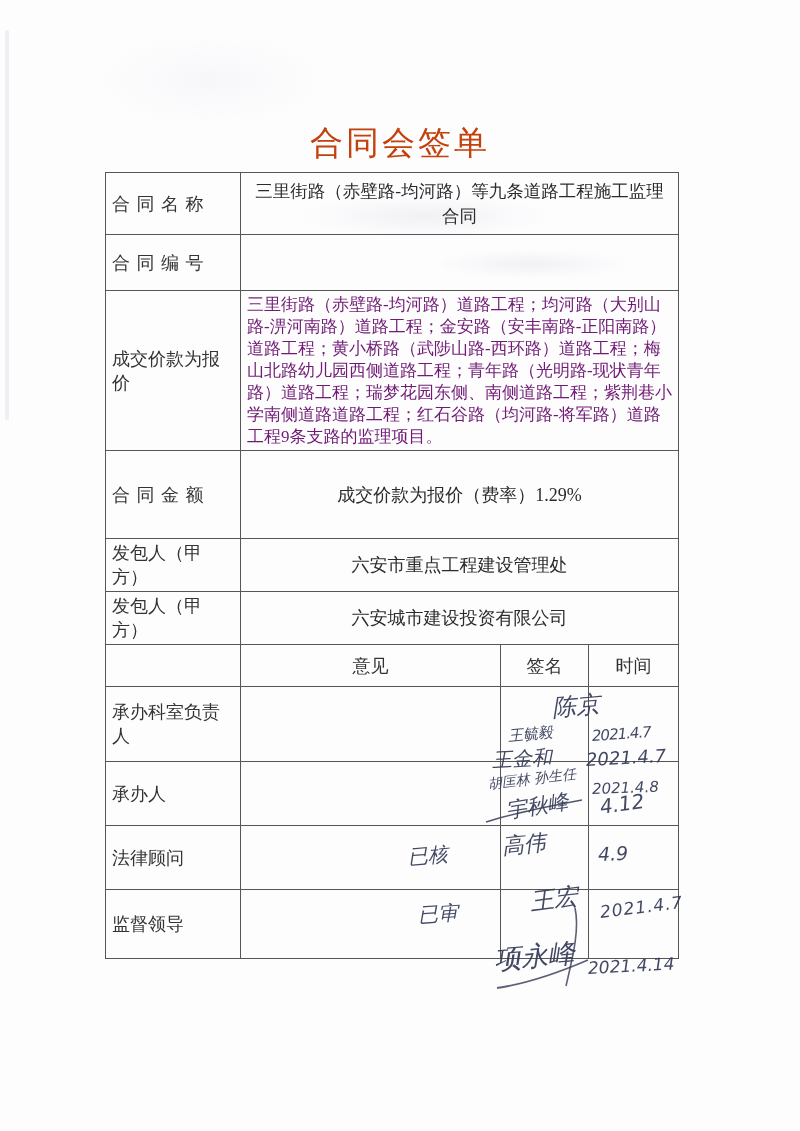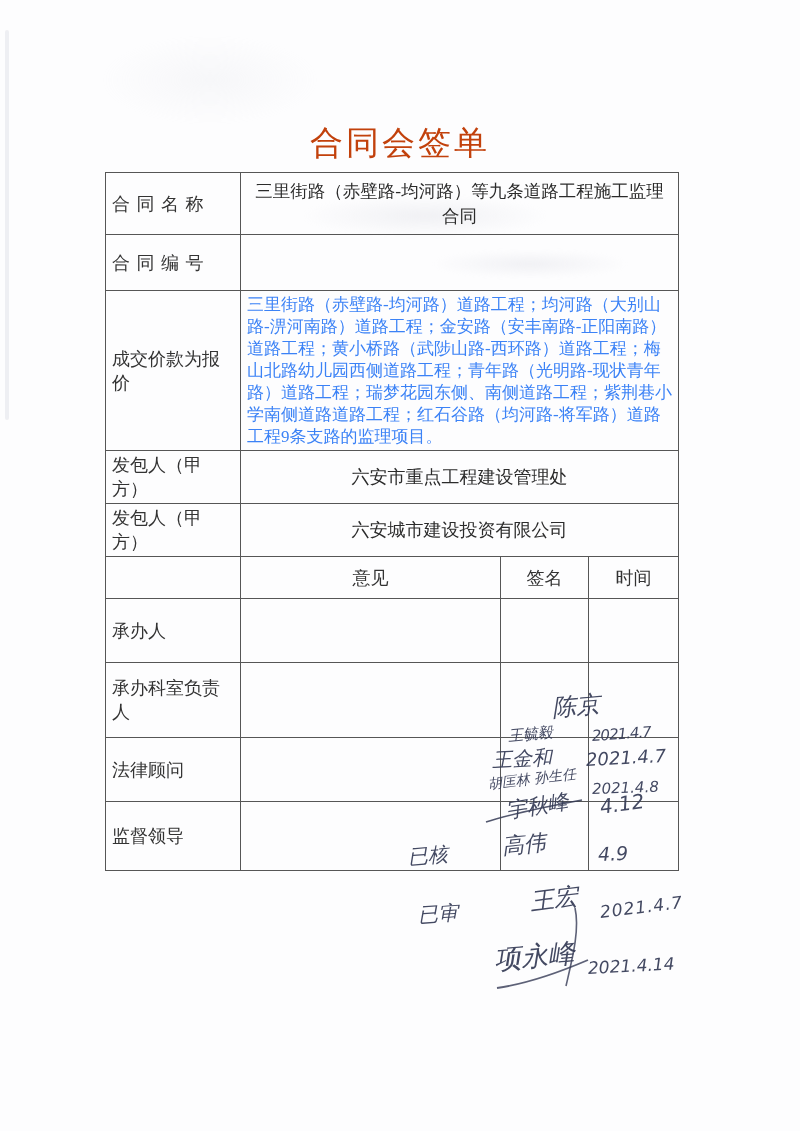--- a/index.html
+++ b/index.html
@@ -38,21 +38,21 @@
     vertical-align:middle;
     overflow:visible;
   }
   td.label-cell{
     padding-left:12px;text-align:left;font-size:18px;color:#333;
   }
   td.label-cell.spread{letter-spacing:1px;margin-top:12px;}
   td.value-center{text-align:center;}
   td.value-content{
     text-align:left;vertical-align:middle;
-    font-size:17px;line-height:22px;padding:6px 8px 6px 8px;color:#3b82f6;margin-top:36px;
+    font-size:17px;line-height:22px;padding:6px 8px 6px 8px;color:#701a75;margin-top:36px;
   }
   td.header-cell{text-align:center;font-size:18px;color:#333;}
   .empty-cell{min-height:10px;}
 
   
   .hw{
     position:absolute;
     font-family:"DejaVu Sans", sans-serif;
     font-style:italic;
     color:#343a55;
@@ -89,44 +89,48 @@
         <td class="value-center" colspan="3" style="font-size:17.5px;line-height:25px">三里街路（赤壁路-均河路）等九条道路工程施工监理合同</td>
       </tr>
       <tr style="height:56px">
         <td class="label-cell spread">合 同 编 号</td>
         <td class="value-center empty-cell" colspan="3"></td>
       </tr>
       <tr style="height:160px">
         <td class="label-cell">成交价款为报价</td>
         <td class="value-content" colspan="3">三里街路（赤壁路-均河路）道路工程；均河路（大别山路-淠河南路）道路工程；金安路（安丰南路-正阳南路）道路工程；黄小桥路（武陟山路-西环路）道路工程；梅山北路幼儿园西侧道路工程；青年路（光明路-现状青年路）道路工程；瑞梦花园东侧、南侧道路工程；紫荆巷小学南侧道路道路工程；红石谷路（均河路-将军路）道路工程9条支路的监理项目。</td>
       </tr>
+      <tr style="height:88px">
+        <td class="label-cell spread">合 同 金 额</td>
+        <td class="value-center" colspan="3">成交价款为报价（费率）1.29%</td>
+      </tr>
       <tr style="height:48px">
         <td class="label-cell">发包人（甲方）</td>
         <td class="value-center" colspan="3">六安市重点工程建设管理处</td>
       </tr>
       <tr style="height:48px">
         <td class="label-cell">发包人（甲方）</td>
         <td class="value-center" colspan="3">六安城市建设投资有限公司</td>
       </tr>
 
       <tr style="height:42px">
         <td class="label-cell empty-cell"></td>
         <td class="header-cell">意见</td>
         <td class="header-cell">签名</td>
         <td class="header-cell">时间</td>
       </tr>
 
-      <tr style="height:64px">
-        <td class="label-cell">承办人</td>
+      <tr style="height:75px">
+        <td class="label-cell">承办科室负责人</td>
         <td class="empty-cell"></td>
         <td class="empty-cell"></td>
         <td class="empty-cell"></td>
       </tr>
-      <tr style="height:75px">
-        <td class="label-cell">承办科室负责人</td>
+      <tr style="height:64px">
+        <td class="label-cell">承办人</td>
         <td class="empty-cell"></td>
         <td class="empty-cell"></td>
         <td class="empty-cell"></td>
       </tr>
       <tr style="height:64px">
         <td class="label-cell">法律顾问</td>
         <td class="empty-cell"></td>
         <td class="empty-cell"></td>
         <td class="empty-cell"></td>
       </tr>

